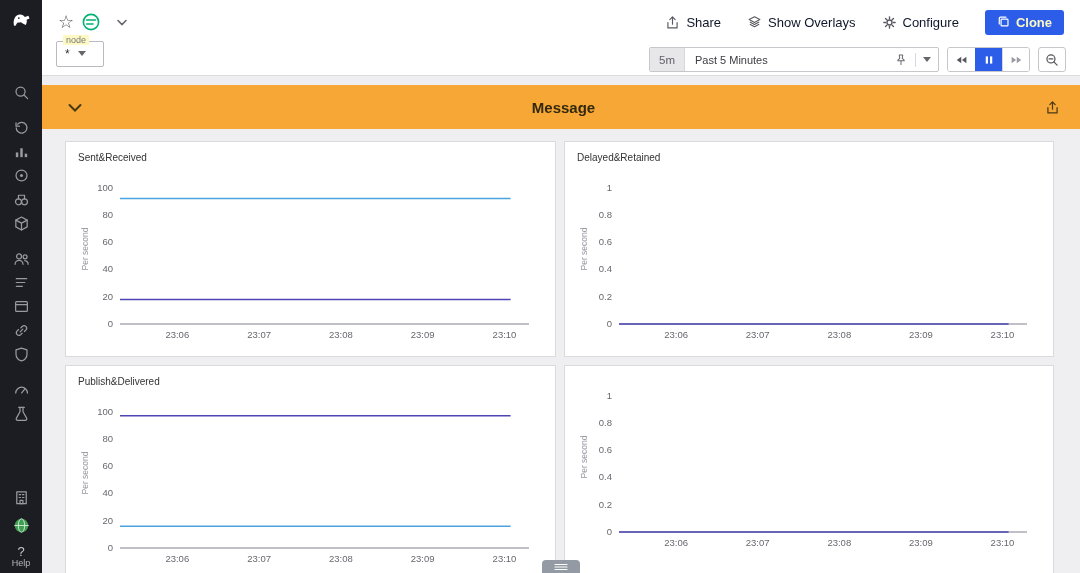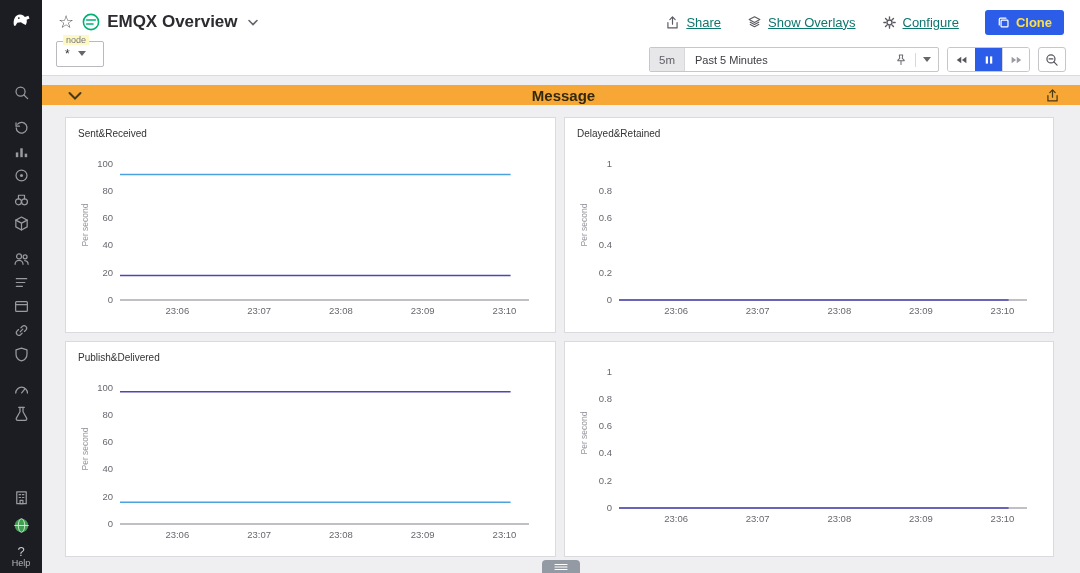--- a/index.html
+++ b/index.html
@@ -21,23 +21,23 @@
 
   
   .main{position:absolute;left:42px;top:0;width:1038px;height:573px;display:flex;flex-direction:column;}
 
   .header{height:44px;background:#fff;display:flex;align-items:center;padding:0 16px;flex:0 0 auto;}
   .star{font-family:"DejaVu Sans",sans-serif;font-size:18px;color:#55555c;cursor:pointer;margin-right:7px;line-height:1;}
   .emqx{display:flex;margin-right:6px;}
   .title{font-size:17px;font-weight:700;color:#2b2b30;}
   .tchev{margin-left:10px;display:flex;cursor:pointer;color:#66666d;}
   .hright{margin-left:auto;display:flex;align-items:center;gap:26px;}
-  .hbtn{display:flex;align-items:center;gap:6px;font-size:13px;color:#0f766e;cursor:pointer;text-decoration:underline;}
+  .hbtn{display:flex;align-items:center;gap:6px;font-size:13px;color:#0f172a;cursor:pointer;}
   .hbtn svg{color:#5a5a62;}
-  .clone{display:flex;align-items:center;gap:6px;background:var(--blue,#2b5de8);color:#fde047;
+  .clone{display:flex;align-items:flex-start;gap:6px;background:var(--blue,#2b5de8);color:#fef9c3;
     border:none;border-radius:3px;font-size:13px;font-weight:600;padding:5px 12px;cursor:pointer;
     font-family:"Liberation Sans",sans-serif;}
 
   .toolbar{height:32px;background:#fff;display:flex;align-items:center;padding:0 14px;
     border-bottom:1px solid #dcdce0;box-shadow:0 1px 2px rgba(0,0,0,.04);flex:0 0 auto;}
   .node-select{position:relative;margin-top:-12px;height:26px;min-width:48px;border:1px solid #b9b9bf;
     border-radius:2px;display:flex;align-items:center;padding:0 8px;gap:8px;cursor:pointer;background:#fff;}
   .node-select .legend{position:absolute;top:-7px;left:6px;font-size:9px;color:#77777e;background:#fef9c3;padding:0 3px;}
   .node-select .nval{font-size:12px;color:#333;}
   .caret{width:0;height:0;border-left:4px solid transparent;border-right:4px solid transparent;
@@ -52,21 +52,21 @@
   .tdiv{width:1px;height:14px;background:#d8d8dc;margin:0 7px;}
   .navgrp{display:flex;border:1px solid #c6c6cb;border-radius:3px;overflow:hidden;height:25px;}
   .navgrp button{width:27px;height:100%;background:#fff;border:none;border-left:1px solid #d5d5da;
     display:flex;align-items:center;justify-content:center;cursor:pointer;padding:0;}
   .navgrp button:first-child{border-left:none;}
   .navgrp button.active{background:var(--blue,#2b5de8);border-left-color:var(--blue,#2b5de8);}
   .zoombtn{width:28px;height:25px;background:#fff;border:1px solid #c6c6cb;border-radius:3px;
     display:flex;align-items:center;justify-content:center;cursor:pointer;padding:0;}
 
   .content{flex:1;background:#efeff1;position:relative;overflow:hidden;}
-  .band{height:20px;margin-top:9px;background:var(--orange,#f7a735);display:flex;align-items:center;
+  .band{height:44px;margin-top:9px;background:var(--orange,#f7a735);display:flex;align-items:center;
     padding:0 20px 0 26px;cursor:pointer;}
   .bchev{display:flex;color:#4a3a14;}
   .btitle{flex:1;text-align:center;font-size:15px;font-weight:700;color:#33290f;}
   .bexport{display:flex;color:#4a3a14;cursor:pointer;}
 
   .grid{display:grid;grid-template-columns:1fr 1fr;gap:8px;padding:12px 26px 0 23px;}
   .panel{background:#fff;border:1px solid #d9d9de;height:216px;padding:8px 10px 4px;}
   .ptitle{font-size:10px;color:#333;margin:2px 0 3px 2px;}
   .plot{height:176px;width:100%;}
   .tick{font-size:9.5px;fill:#67676f;}
@@ -207,21 +207,20 @@
 
   <div class="header">
     <span class="star">☆</span>
     <span class="emqx">
       <svg viewBox="0 0 20 20" width="20" height="20" fill="none" stroke="#00b173" stroke-width="1.6" stroke-linecap="round">
         <circle cx="10" cy="10" r="7.6"></circle>
         <line x1="5.6" y1="8" x2="14.4" y2="8"></line>
         <line x1="5.6" y1="12" x2="12" y2="12"></line>
       </svg>
     </span>
-    <span class="title">EMQX Overview</span>
     <span class="tchev">
       <svg viewBox="0 0 10 7" width="10" height="7" fill="none" stroke="currentColor" stroke-width="1.6" stroke-linecap="round">
           <polyline points="1,1.5 5,5.5 9,1.5"></polyline>
         </svg>
     </span>
     <div class="hright">
       <div class="hbtn">
         <svg viewBox="0 0 18 17" width="15" height="15" fill="none" stroke="currentColor" stroke-width="1.4" stroke-linecap="round" stroke-linejoin="round">
           <path d="M9 10.5V2.2"></path>
             <path d="M5.8 5 9 1.8 12.2 5"></path>

